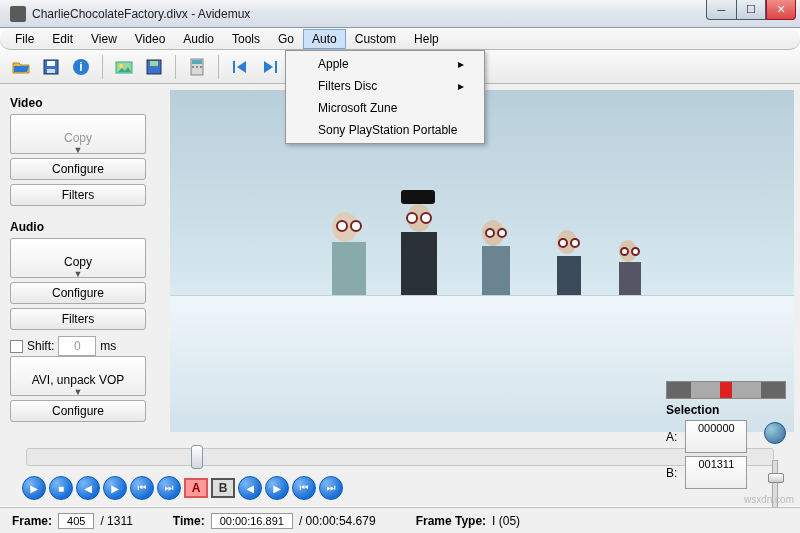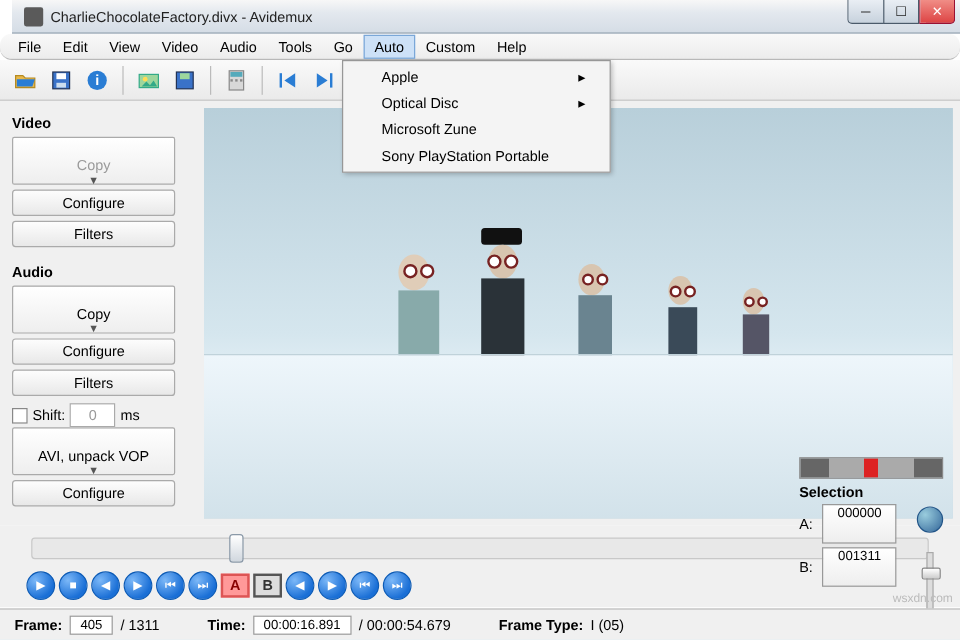--- a/index.html
+++ b/index.html
@@ -1,19 +1,19 @@
 <!DOCTYPE html>
 <html><head>
 <meta charset="utf-8">
 <style>
   * { box-sizing: border-box; margin: 0; padding: 0; font-family: "Segoe UI", Tahoma, sans-serif; font-size: 12px; }
   body { background: #fff; width: 800px; height: 533px; overflow: hidden; position: relative; }
   
   
-  .titlebar { height: 28px; background: linear-gradient(to bottom,#f7f7f7,#e3e8ee 40%,#d5dde6); border-bottom:1px solid #8898aa; display:flex; align-items:center; padding:0 4px; position:relative;margin-left:10px; }
+  .titlebar { height: 28px; background: linear-gradient(to bottom,#f7f7f7,#e3e8ee 40%,#d5dde6); border-bottom:1px solid #8898aa; display:flex; align-items:center; padding:0 4px; position:relative; }
   .titlebar .appicon { width:16px; height:16px; background:#5a5a5a; border-radius:2px; margin:0 6px; }
   .titlebar .title { color:#222; }
   .winbtns { position:absolute; right:4px; top:0; display:flex; }
   .winbtn { width:30px; height:20px; border:1px solid #4a5a6a; border-top:none; display:flex; align-items:center; justify-content:center; font-size:11px; color:#222; }
   .winbtn.min { background:linear-gradient(#e9eef4,#c7d2dd); border-right:none; border-bottom-left-radius:4px;}
   .winbtn.max { background:linear-gradient(#e9eef4,#c7d2dd); }
   .winbtn.close { background:linear-gradient(#f08d86,#d44); color:#fff; border-color:#913; border-bottom-right-radius:4px;}
   
   
   .menubar { height:22px; background:linear-gradient(#f9f9f9,#ececec); border-bottom:1px solid #b8b8b8; display:flex; align-items:center; padding:0 6px; gap:0;border-radius:10px; }
@@ -40,21 +40,21 @@
   
   .videoarea { flex:1; background:#c5d9e0; position:relative; margin:6px 6px 6px 0;}
   .videoimg { width:100%; height:100%; background:linear-gradient(to bottom,#b8cfda 0%,#d5e6ee 55%,#eef6fb 75%,#cddde6 100%); position:relative; overflow:hidden;}
   .person { position:absolute; bottom:38%; }
   .head { border-radius:50%; background:#d8c5b0;}
   .goggles { display:flex; gap:2px; justify-content:center; }
   .eye { width:12px; height:12px; border-radius:50%; background:#fff; border:2px solid #722;}
   .body-shape { background:#2a3238; }
   
   
-  .dropdown { position:absolute; left:285px; top:50px; width:224px; background:#f4f4f4; border:1px solid #979797; box-shadow:2px 2px 4px rgba(0,0,0,.25); padding:2px; z-index:10;}
+  .dropdown { position:absolute; left:285px; top:50px; width:200px; background:#f4f4f4; border:1px solid #979797; box-shadow:2px 2px 4px rgba(0,0,0,.25); padding:2px; z-index:10;}
   .dropdown .ditem { height:22px; display:flex; align-items:center; justify-content:space-between; padding:0 18px 0 30px; }
   
   
   .bottom { padding:6px 12px; background:#f0f0f0; }
   .slider { height:18px; background:#e8e8e8; border:1px solid #c8c8c8; border-radius:3px; position:relative; margin:4px 14px 10px;}
   .thumb { position:absolute; left:22%; top:-4px; width:12px; height:24px; background:linear-gradient(#fff,#d0d7de); border:1px solid #8a99a8; border-radius:3px;}
   .controls { display:flex; align-items:center; gap:3px; padding:0 10px;}
   .pbtn { width:24px; height:24px; border-radius:50%; background:radial-gradient(circle at 30% 30%,#7cb8f8,#1a6fd6 70%); border:1px solid #0d5bb5; display:flex; align-items:center; justify-content:center; color:#fff; font-size:10px;}
   .markA { width:24px; height:20px; border:2px solid #d55; background:#f99; display:flex; align-items:center; justify-content:center; font-weight:bold; color:#800;}
   .markB { width:24px; height:20px; border:2px solid #555; background:#ddd; display:flex; align-items:center; justify-content:center; font-weight:bold; color:#333;}
@@ -239,21 +239,21 @@
     </div>
   </div>
 </div>
 
 <div class="dropdown">
   <div class="ditem">
       <span>Apple</span>
       <span>▸</span>
     </div>
   <div class="ditem">
-      <span>Optical Disc</span>
+      <span>Filters Disc</span>
       <span>▸</span>
     </div>
   <div class="ditem">
       <span>Microsoft Zune</span>
     </div>
   <div class="ditem">
       <span>Sony PlayStation Portable</span>
     </div>
 </div>
 

